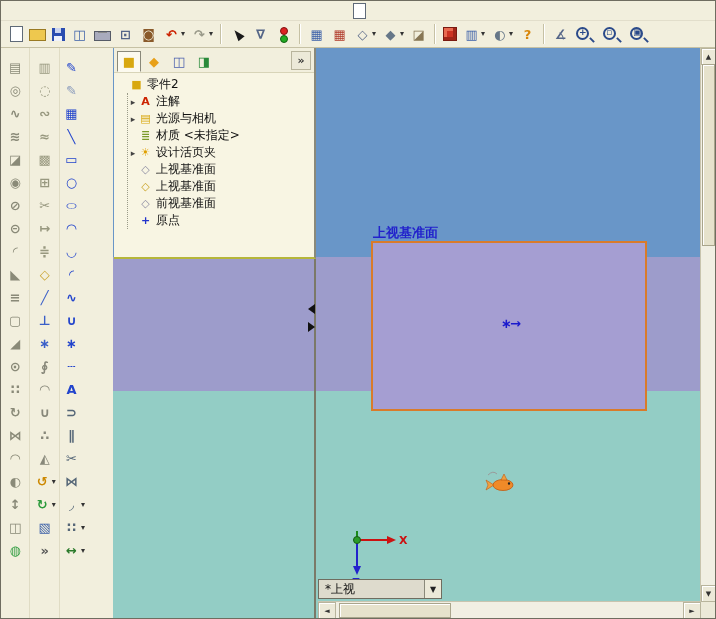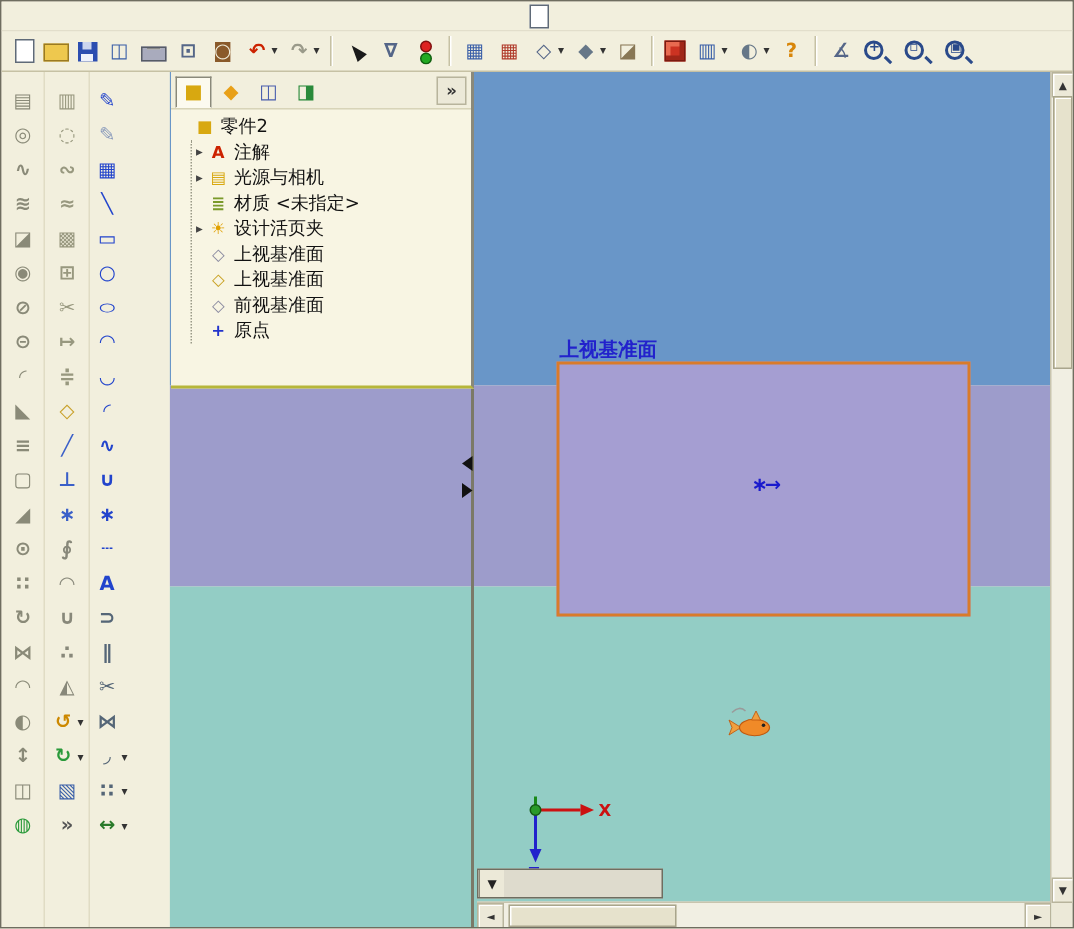--- a/index.html
+++ b/index.html
@@ -437,20 +437,21 @@
         <circle cx="16" cy="16" r="3.5" fill="#2a9a2a" stroke="#145a14"></circle>
       </svg>
 
       <div class="splitter"></div>
       <div class="split-handle">
         <span class="tri-left"></span>
         <span class="tri-right"></span>
       </div>
 
       <div class="view-combo">
+        <span class="combo-text">*上视</span>
         <span class="combo-btn">
           <span class="combo-arrow">▼</span>
         </span>
       </div>
 
       <div class="hscroll">
         <span class="sb-btn">
             <span>◄</span>
           </span>
         <span class="h-track">

